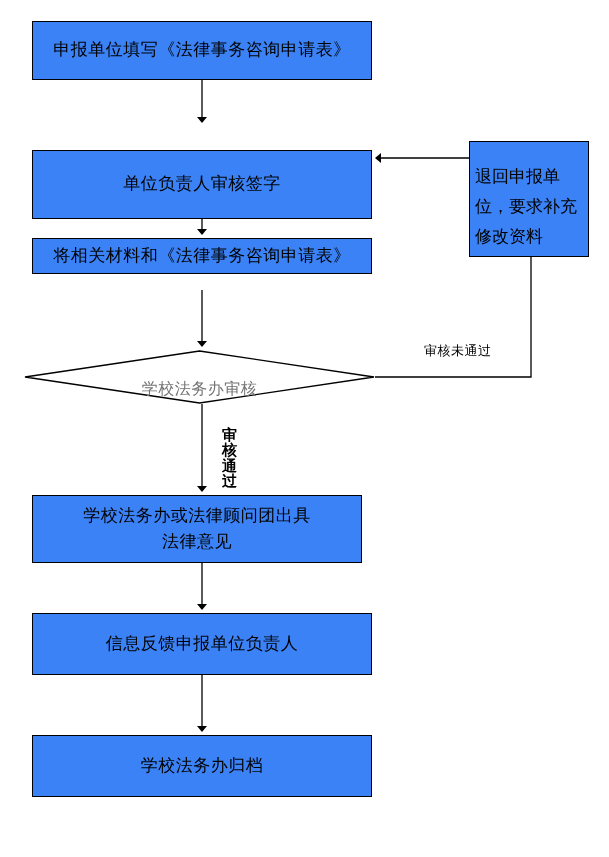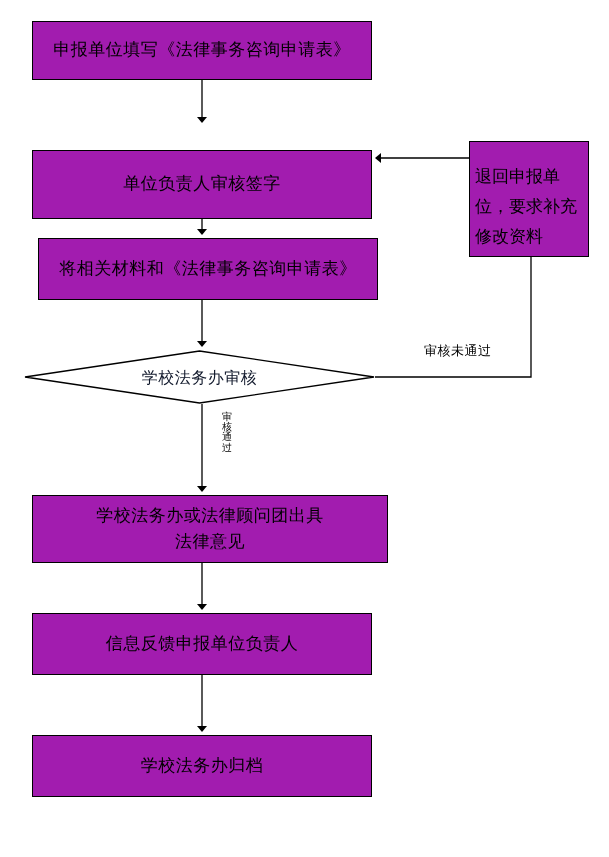--- a/index.html
+++ b/index.html
@@ -14,40 +14,40 @@
     position: relative;
     width: 609px;
     height: 857px;
     background: #ffffff;
     overflow: hidden;
   }
   .node {
     position: absolute;
     box-sizing: border-box;
     border: 1px solid #000000;
-    background: #a21caf;
+    background: #3b82f6;
     display: flex;
     align-items: center;
     justify-content: center;
     text-align: center;
     color: #000000;
     font-size: 17px;
     line-height: 1.55;
     letter-spacing: 0.5px;
   }
   .node .node-label {
     display: block;
     padding: 0 6px;
     white-space: pre-line;
   }
   
   #node-apply      { left: 32px;  top: 21px;  width: 340px; height: 59px; }
   #node-sign       { left: 32px;  top: 126px; width: 340px; height: 69px; margin-top: 24px; }
-  #node-materials  { left: 38px;  top: 238px; width: 340px; height: 62px; font-family: Liberation Serif, serif; }
-  #node-opinion    { left: 32px;  top: 495px; width: 356px; height: 68px; }
+  #node-materials  { left: 32px;  top: 238px; width: 340px; height: 36px; font-family: Liberation Serif, serif; }
+  #node-opinion    { left: 32px;  top: 495px; width: 330px; height: 68px; }
   #node-feedback   { left: 32px;  top: 613px; width: 340px; height: 62px; }
   #node-archive    { left: 32px;  top: 735px; width: 340px; height: 62px; }
   #node-return     { left: 469px; top: 141px; width: 120px; height: 116px;
                      align-items: flex-start; padding-top: 20px; }
   #node-return .node-label {
     text-align: left;
     line-height: 1.75;
     letter-spacing: 0px;
     padding: 0 5px;
   }
@@ -61,28 +61,28 @@
   }
   #node-review svg {
     position: absolute;
     left: 0;
     top: 0;
     display: block;
   }
   #node-review .diamond-label {
     position: absolute;
     left: 0;
-    top: 1px;
+    top: 12px;
     width: 351px;
     height: 54px;
     display: flex;
     align-items: center;
     justify-content: center;
     font-size: 16px;
-    color: #0f172a;
+    color: #737373;
     letter-spacing: 0.5px;
   }
   
   #connectors {
     position: absolute;
     left: 0;
     top: 0;
     width: 609px;
     height: 857px;
     pointer-events: none;
@@ -96,27 +96,28 @@
   .edge-label {
     position: absolute;
     color: #000000;
     font-size: 13px;
     white-space: nowrap;
     letter-spacing: 0.5px;
   }
   #label-reject { left: 424px; top: 342px; }
   #label-pass {
     left: 222px;
-    top: 412px;
+    top: 427px;
     width: 17px;
     white-space: normal;
     word-break: break-all;
     line-height: 1.02;
-    font-size: 10px;
+    font-size: 15px;
     letter-spacing: 0px;
+    font-weight: bold;
   }
 </style>
 </head>
 <body>
 
 <div id="canvas">
 
   <svg id="connectors" width="609" height="857" viewBox="0 0 609 857">
     <defs>
       <marker id="arrow-down" markerWidth="10" markerHeight="10" refX="3" refY="5" orient="auto" markerUnits="userSpaceOnUse">

